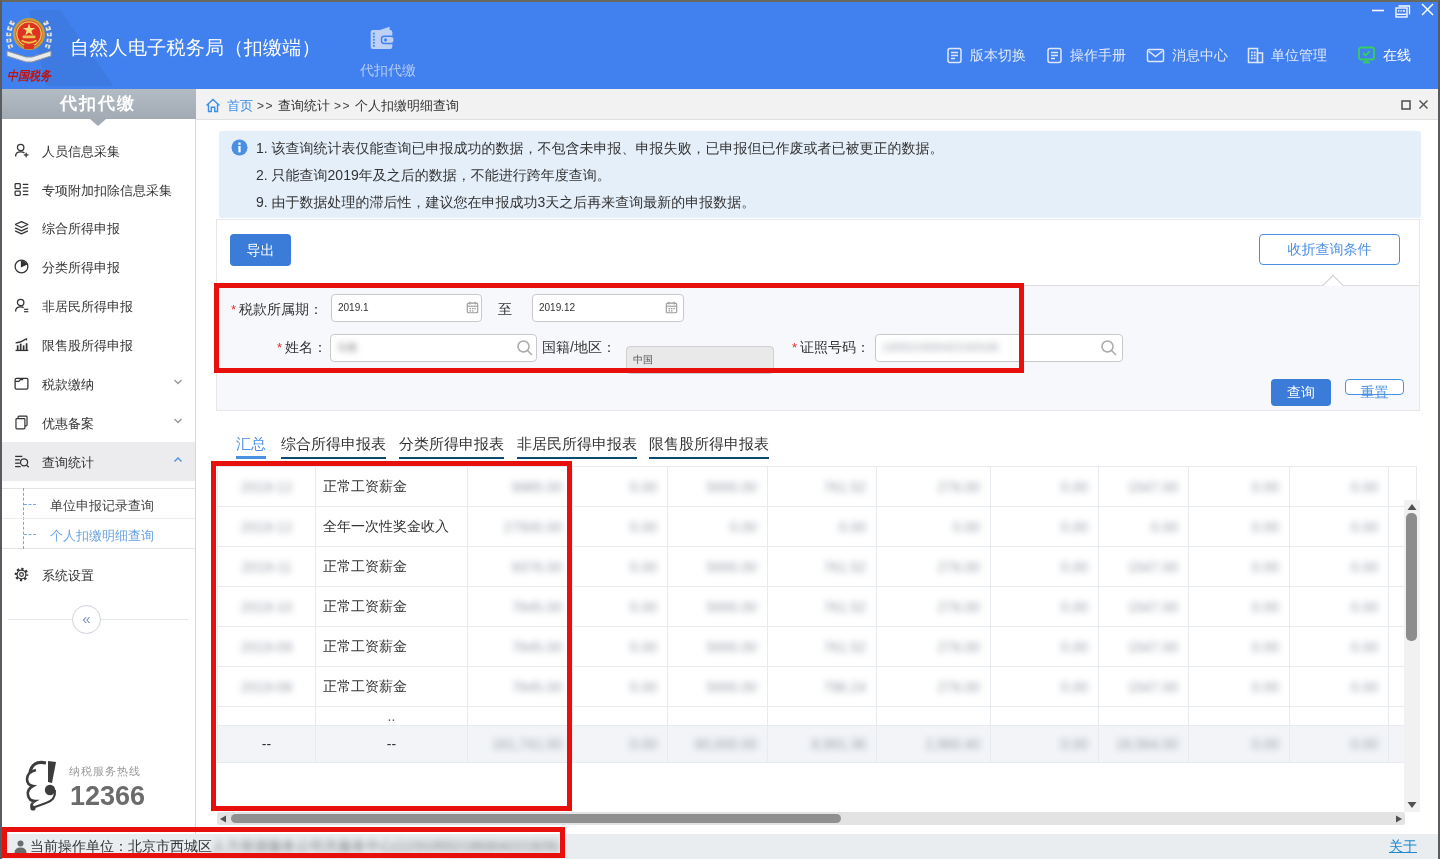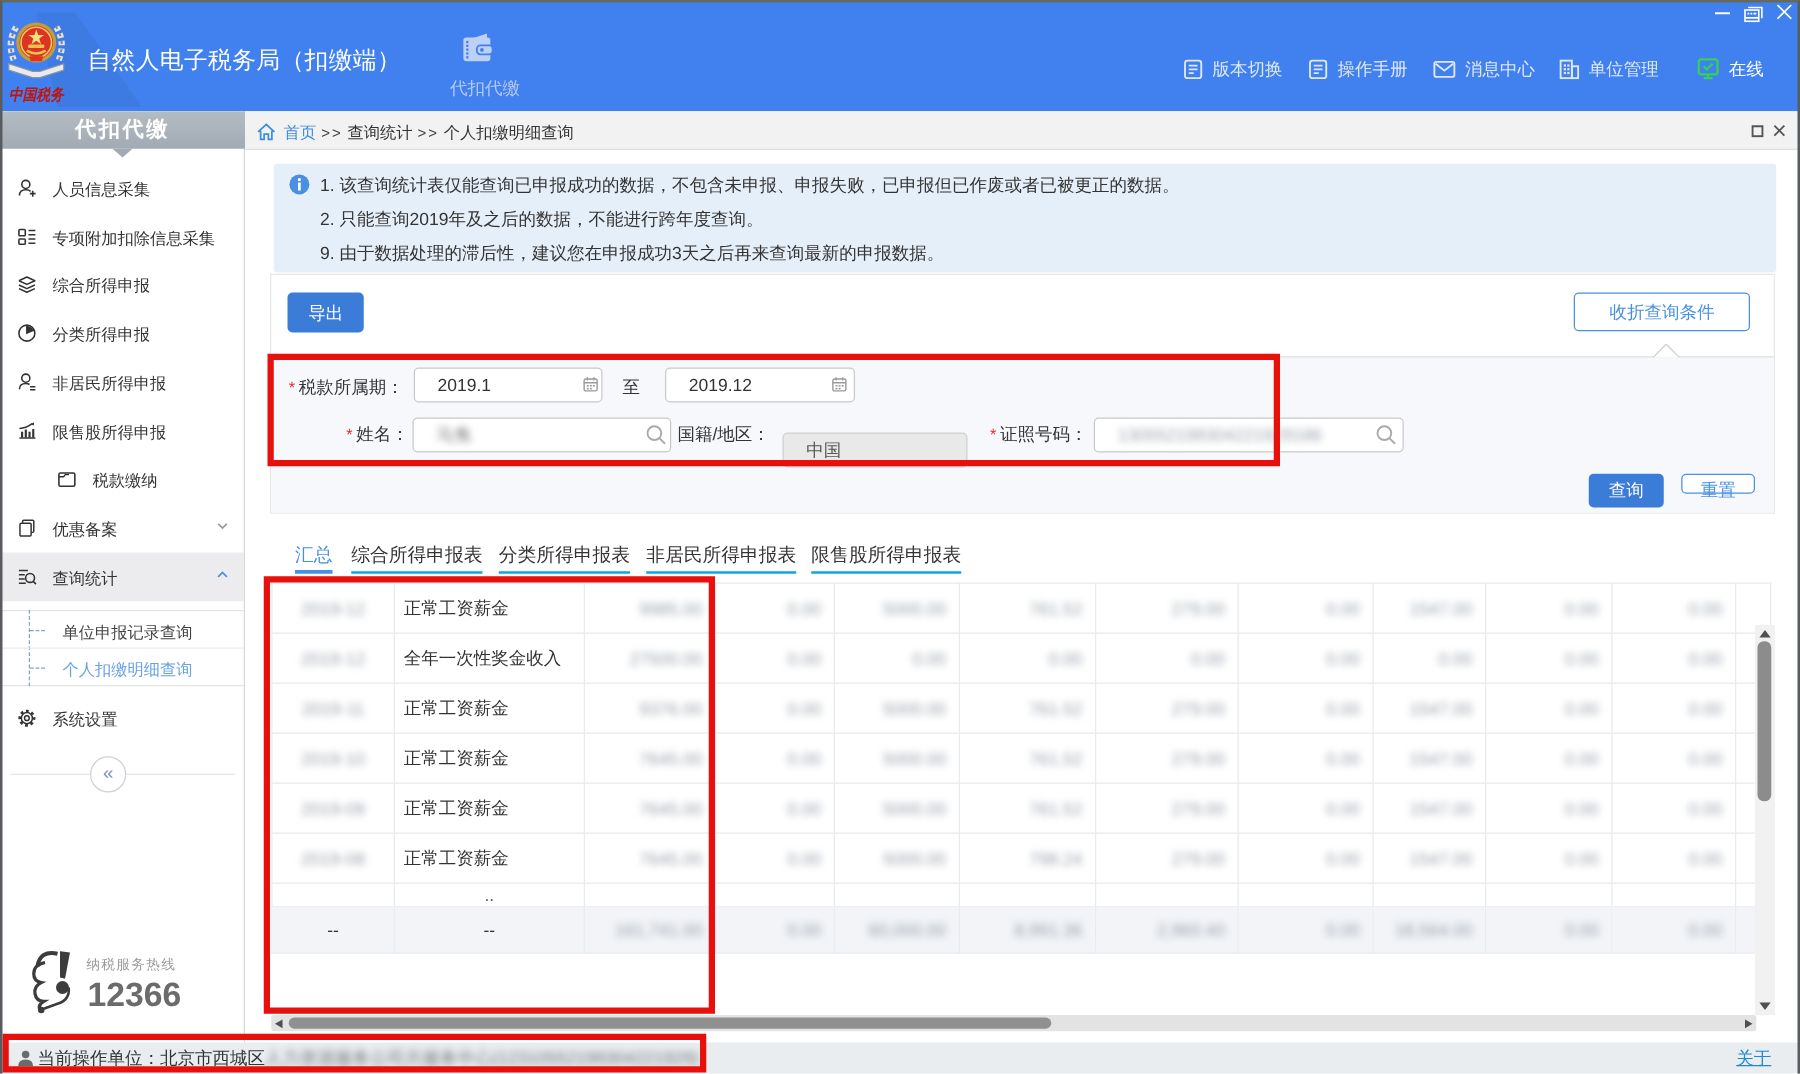--- a/index.html
+++ b/index.html
@@ -55,27 +55,27 @@
 #infobox .ln { position:absolute; left:37px; font-size:14px; color:#333; }
 
 #qsec { position:absolute; left:19px; top:98px; width:1204px; height:192px; border:1px solid #e7e7e7; background:#fff; }
 #qsec .formbg { position:absolute; left:0; top:65px; width:1202px; height:125px; background:#f7f8fc; border-top:1px solid #dedede; }
 .btn-blue { position:absolute; background:#3a7cd8; border-radius:4px; color:#fff; font-size:14px; text-align:center; }
 .btn-line { position:absolute; background:#fff; border:1px solid #4a90e2; border-radius:4px; color:#4a90e2; font-size:14px; text-align:center; }
 .notchwrap { position:absolute; left:1100px; top:55px; width:32px; height:11px; overflow:hidden; }
 .notch { position:absolute; left:8px; top:3px; width:16px; height:16px; background:#fff; border-left:1px solid #cfcfcf; border-top:1px solid #cfcfcf; transform:rotate(45deg); }
 .flabel { position:absolute; font-size:14px; color:#333; }
 .req { color:#e03030; margin-right:3px; font-size:13px; }
-.finput { position:absolute; height:28px; background:#fff; border:1px solid #c9c9c9; border-radius:4px; font-size:14px; color:#333; line-height:26px; padding-left:18px; }
+.finput { position:absolute; height:28px; background:#fff; border:1px solid #c9c9c9; border-radius:4px; font-size:10px; color:#333; line-height:26px; padding-left:6px; }
 .finput.dis { background:#e9e9e9; border-color:#d0d0d0; color:#555; }
 .blur1 { filter:blur(3px); color:#777; }
 .blur2 { filter:blur(3px); color:#9aa2ac; }
 
 
-.tab { position:absolute; top:314px; font-size:15px; color:#333; padding-bottom:3px; border-bottom:2px solid #0ea5e9; }
+.tab { position:absolute; top:314px; font-size:15px; color:#333; padding-bottom:3px; border-bottom:2px solid #0c4a6e; }
 .tab.on { color:#4a90e2; padding-bottom:2px; border-bottom:3px solid #4a90e2; }
 
 
 #tbl { position:absolute; left:20px; top:345px; width:1200px; border-collapse:collapse; table-layout:fixed; }
 #tbl th, #tbl td { border:1px solid #e7eaee; font-weight:normal; font-size:14px; color:#333; overflow:hidden; white-space:nowrap; }
 #tbl th { background:#f4f6f9; height:43px; }
 #tbl td { height:40px; background:#fff; }
 #tbl .num { text-align:right; padding-right:10px; }
 #tbl .lft { text-align:left; padding-left:7px; }
 #tbl .ctr { text-align:center; }
@@ -239,21 +239,21 @@
   </div>
   <div class="mi" style="top:197px;">
     <svg class="ic" viewBox="0 0 20 20">
           <circle cx="9" cy="6.5" r="3.8" fill="none" stroke="#333" stroke-width="1.5"></circle>
           <path d="M3,17 Q3,11.5 9,11.5 Q11,11.5 12.5,12.5" fill="none" stroke="#333" stroke-width="1.5"></path>
           <line x1="13" y1="14.5" x2="18" y2="14.5" stroke="#333" stroke-width="1.4"></line>
           <line x1="13" y1="17.3" x2="18" y2="17.3" stroke="#333" stroke-width="1.4"></line>
         </svg>
     <div class="tx">非居民所得申报</div>
   </div>
-  <div class="mi" style="top:275px;margin-left:32px;">
+  <div class="mi" style="top:275px;">
     <svg class="ic" viewBox="0 0 20 20">
           <rect x="2.5" y="4" width="15" height="12.5" rx="1.5" fill="none" stroke="#333" stroke-width="1.5"></rect>
           <polyline points="2.5,7.5 7,7.5 8.5,5.5 12,5.5" fill="none" stroke="#333" stroke-width="1.3"></polyline>
         </svg>
     <div class="tx">税款缴纳</div>
     <svg class="ar" viewBox="0 0 10 10">
           <polyline points="1.5,3 5,6.5 8.5,3" fill="none" stroke="#999" stroke-width="1.4"></polyline>
         </svg>
   </div>
   <div class="mi" style="top:314px;">

